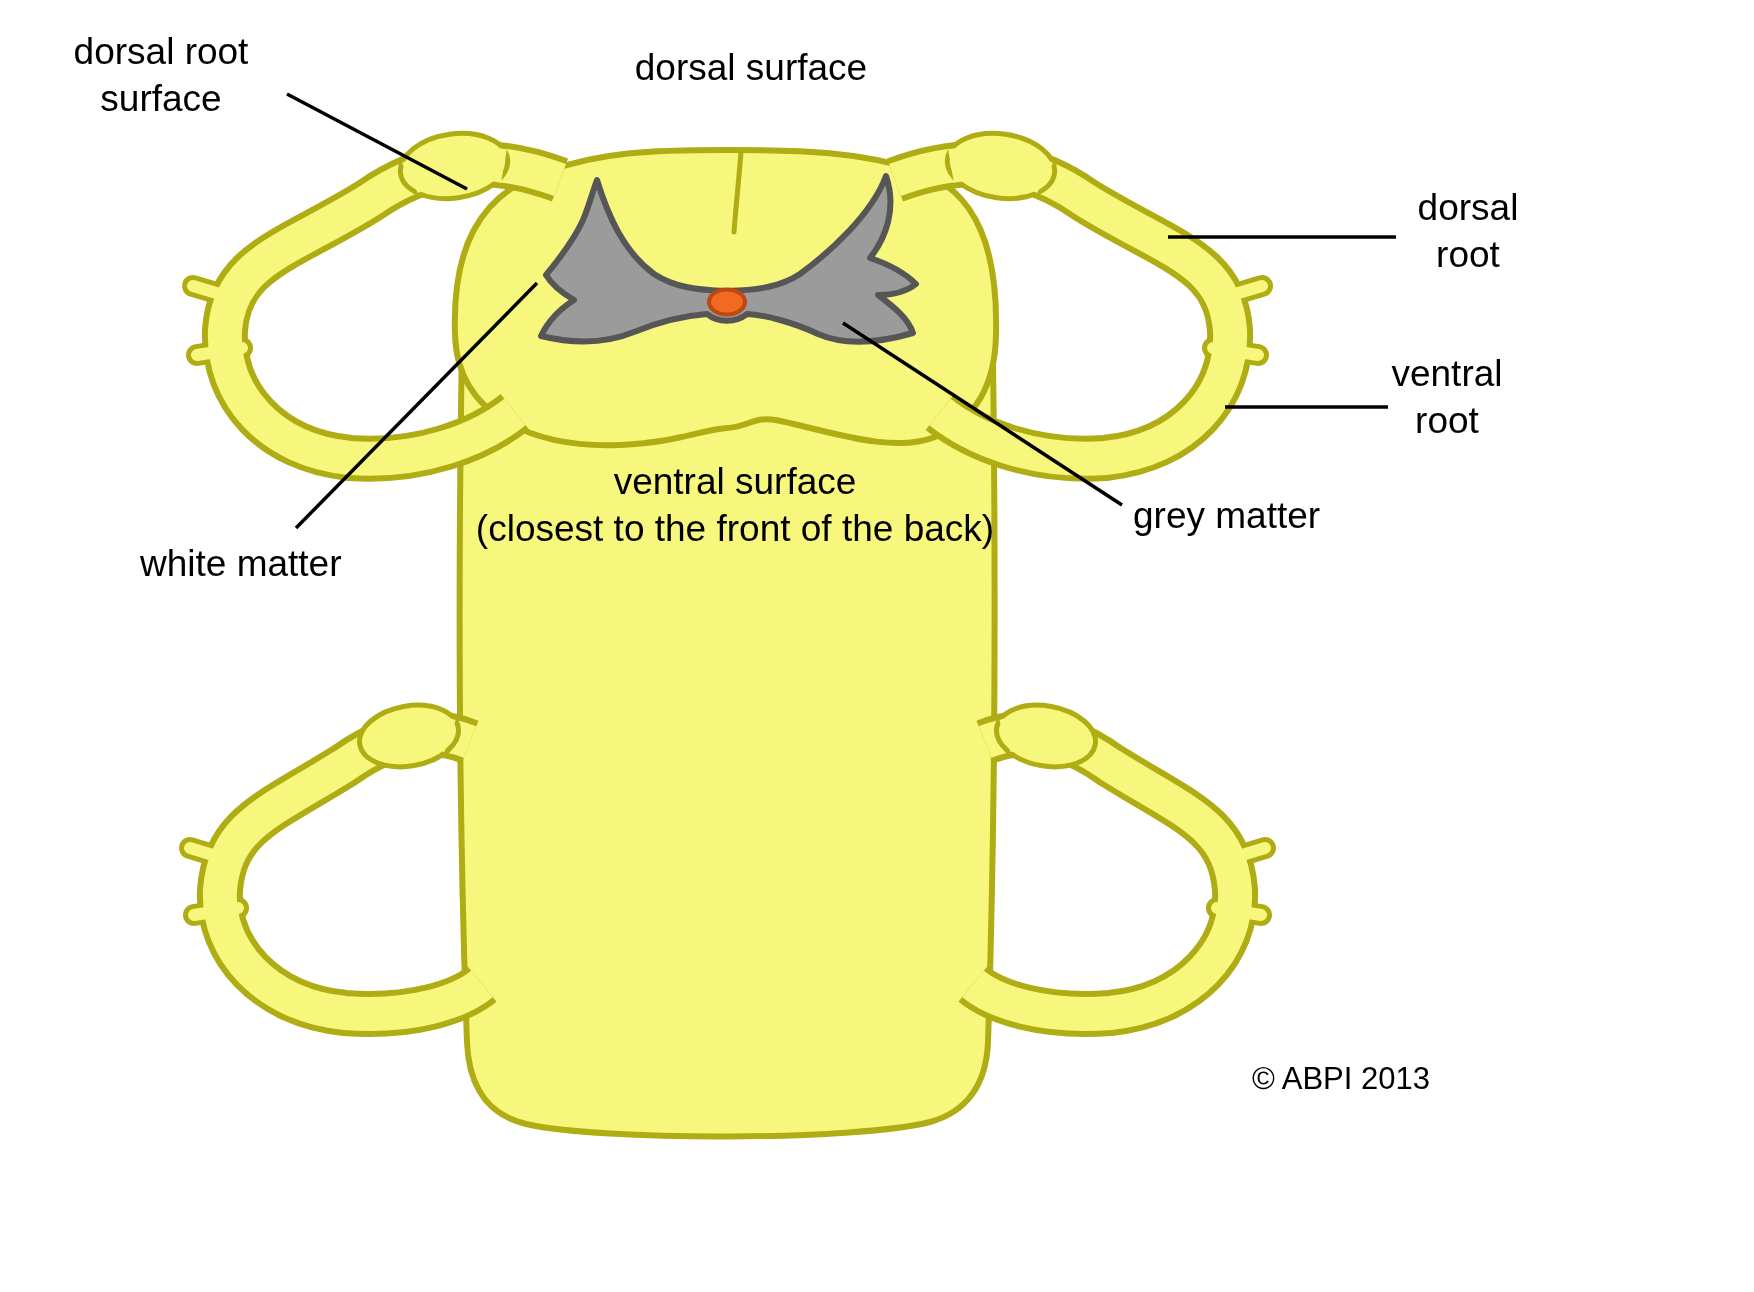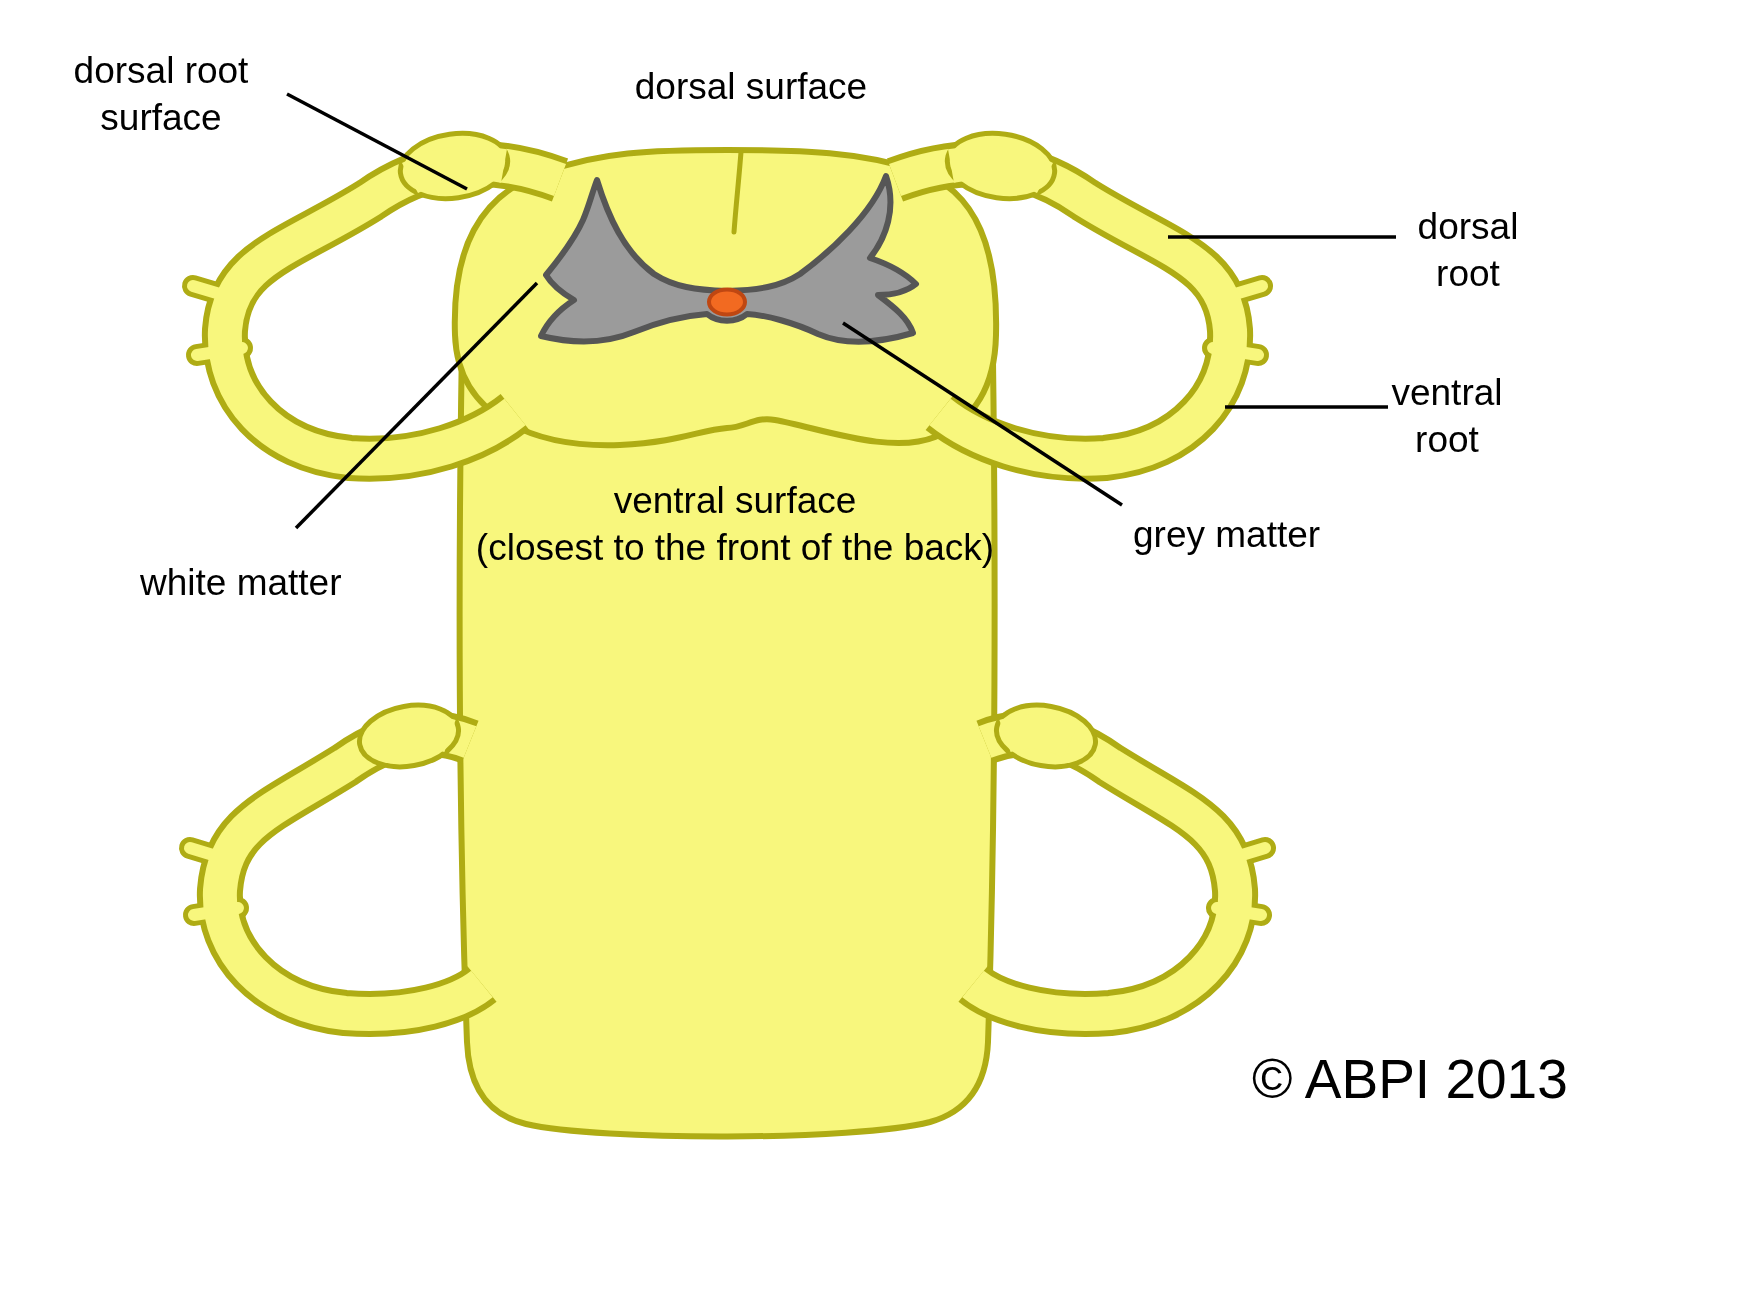--- a/index.html
+++ b/index.html
@@ -24,28 +24,27 @@
   .grey   { fill: var(--grey_fill); stroke: var(--grey_stroke); stroke-width: 6; stroke-linejoin: round; }
   .canal  { fill: var(--canal_fill); stroke: var(--canal_stroke); stroke-width: 4; }
   .leader { fill: none; stroke: var(--line_color); stroke-width: 3.5; }
 
   
   .label {
     position: absolute; z-index: 2;
     color: var(--text_color);
     font-size: 37px; line-height: 47px;
     text-align: center;
-    margin-top: 19px;
   }
   .label .ln { display: block; }
   .label--nowrap { white-space: nowrap; }
   .copyright {
     position: absolute; z-index: 2;
     color: var(--text_color);
-    font-size: 55px; line-height: 50px;
+    font-size: 31px; line-height: 50px;
     white-space: nowrap;
   }
 </style>
 </head>
 <body>
 
 <div class="stage">
 
   <svg class="diagram" width="1754" height="1292" viewBox="0 0 1754 1292">
 

